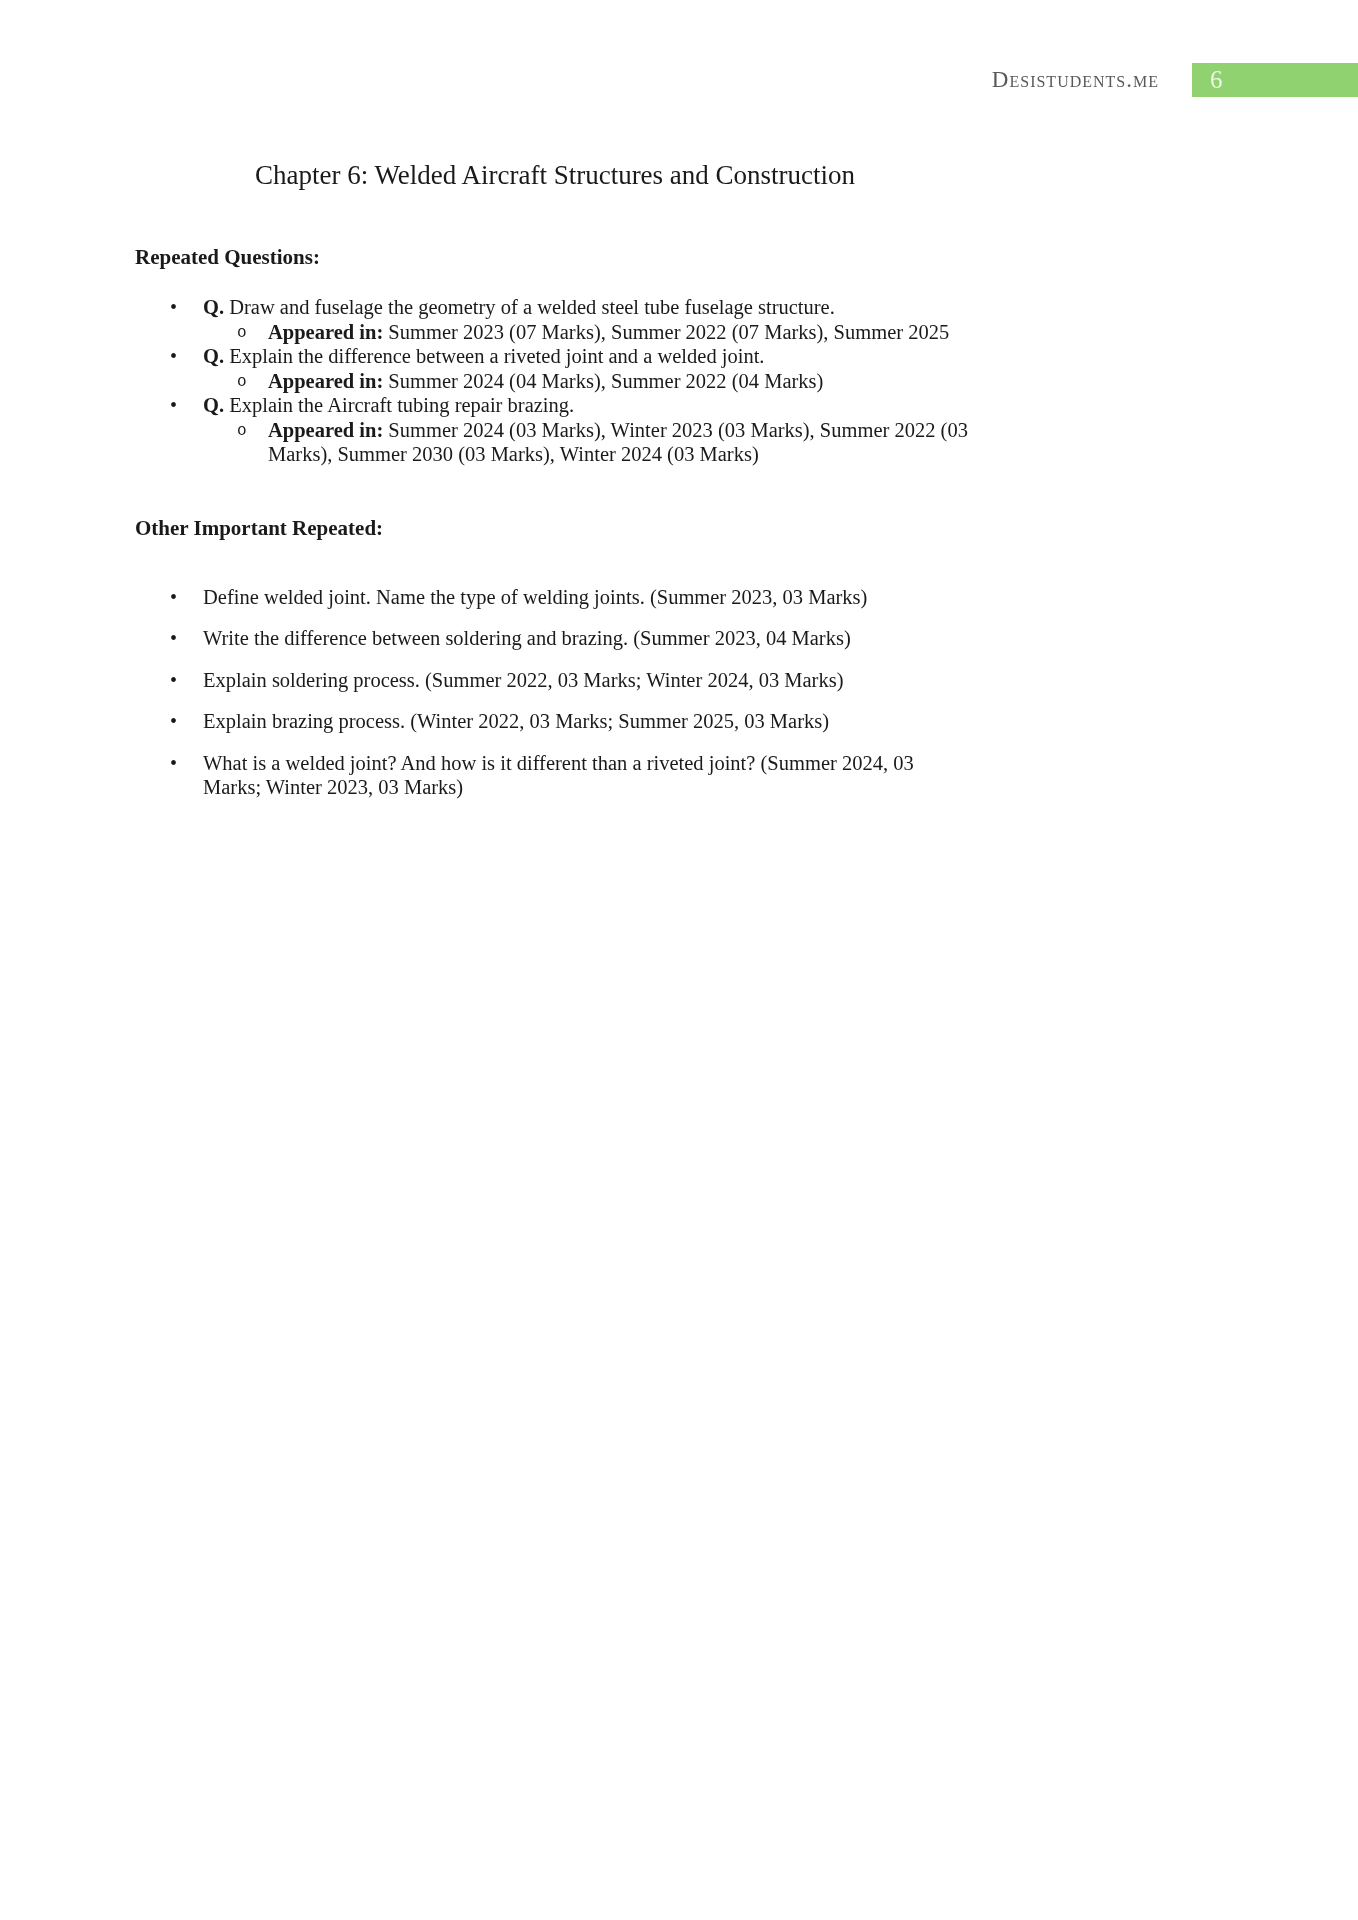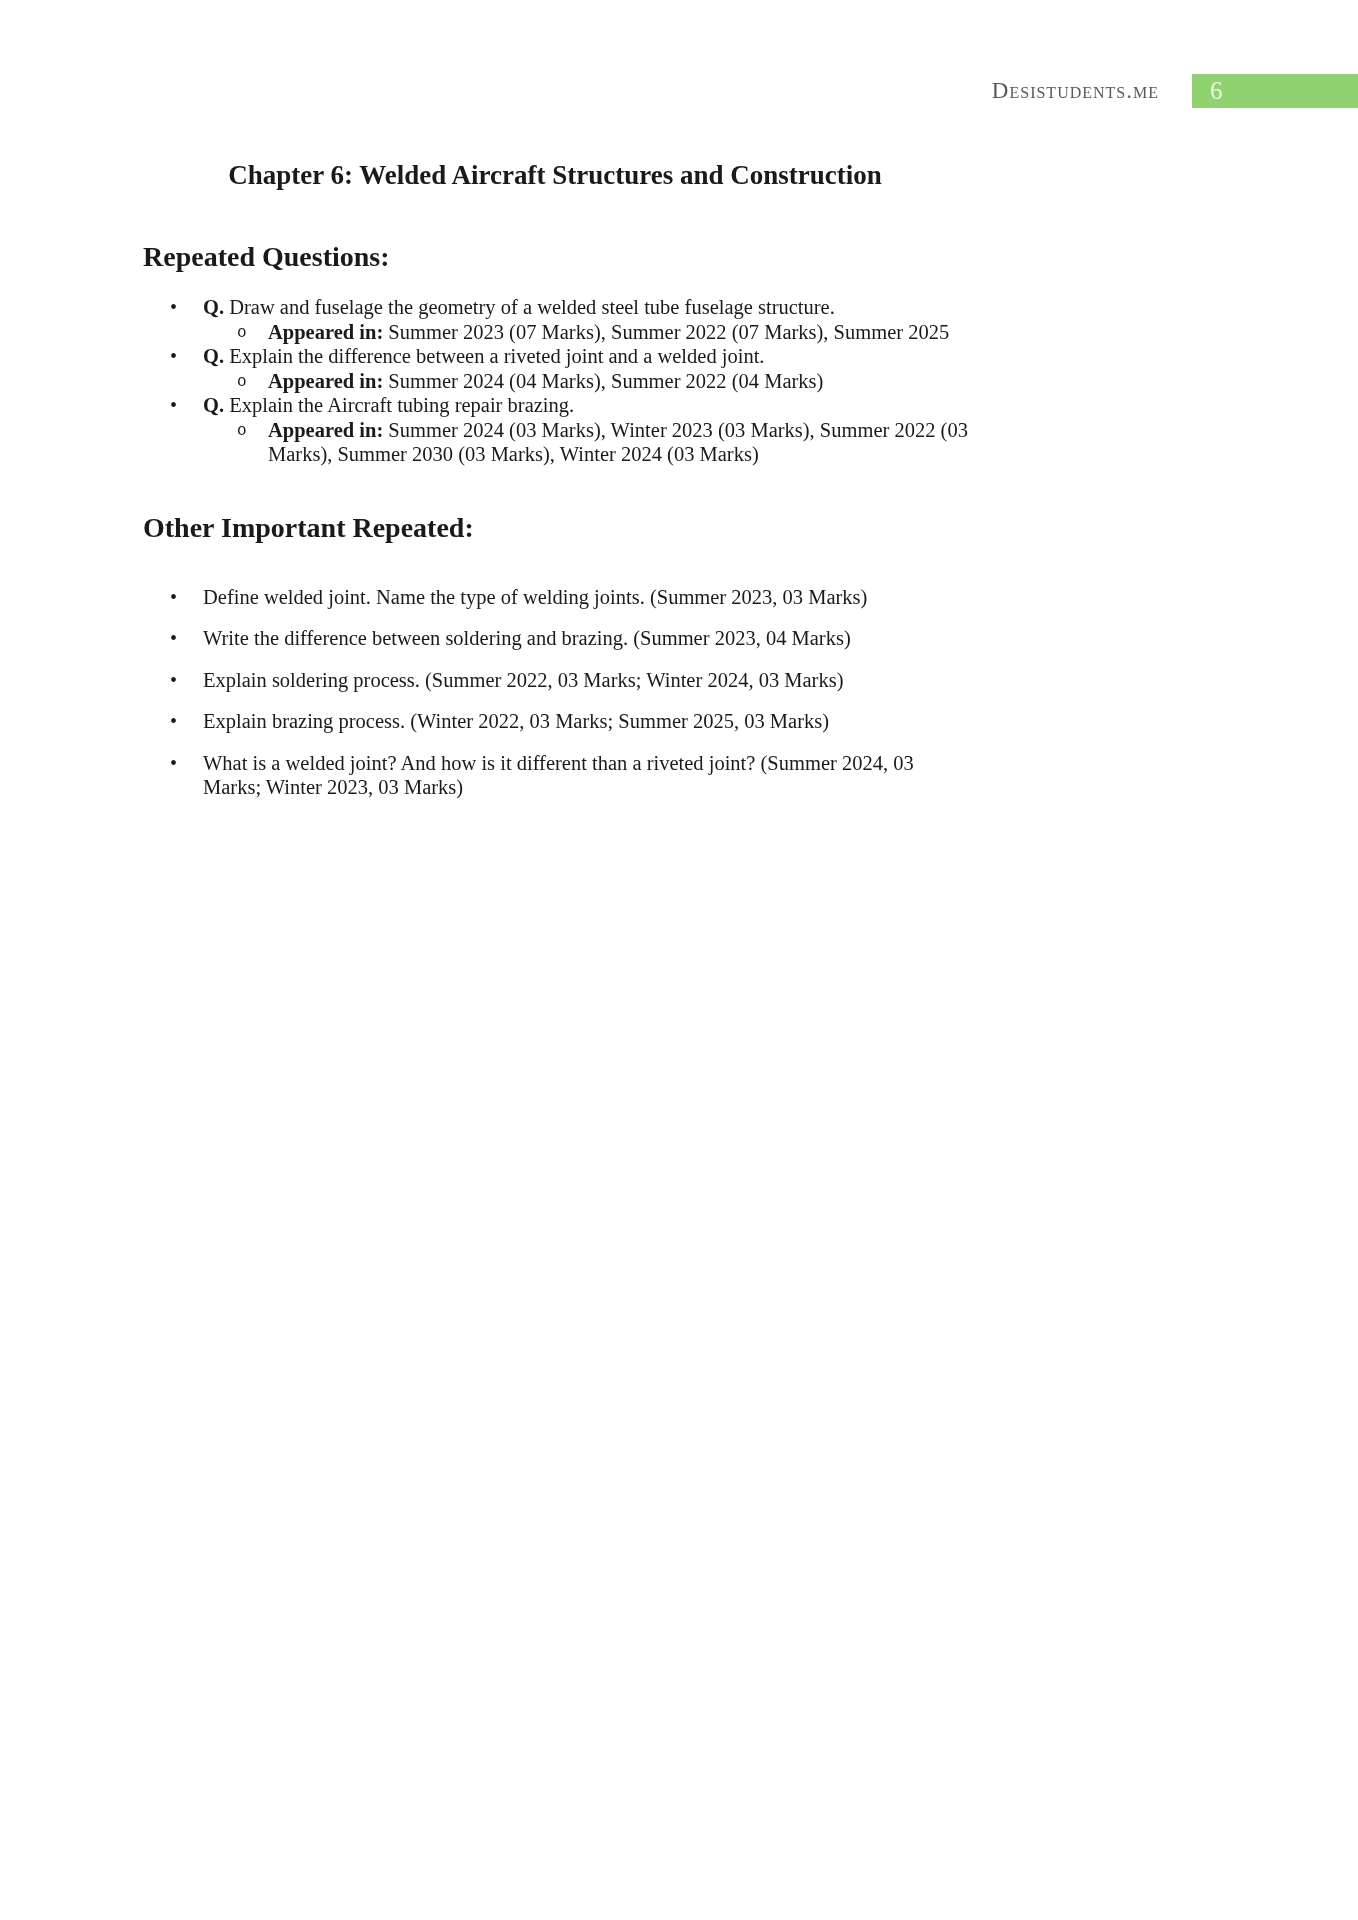--- a/index.html
+++ b/index.html
@@ -7,21 +7,21 @@
     width: 1358px; height: 1920px;
     background: #ffffff;
     font-family: "Liberation Serif", serif;
     color: #1a1a1a;
     position: relative;
     overflow: hidden;
   }
 
   
   .header {
-    position: absolute; top: 74px; left: 0; right: 0; height: 34px;
+    position: absolute; top: 63px; left: 0; right: 0; height: 34px;
     display: flex; justify-content: flex-end; align-items: center;
   }
   .site-name {
     font-variant: small-caps;
     font-size: 23px;
     letter-spacing: 1px;
     color: #595959;
     margin-right: 33px;
     line-height: 34px;
   }
@@ -40,27 +40,27 @@
 
   
   .content {
     position: absolute;
     left: 135px; top: 0;
     width: 840px;
   }
   .doc-title {
     margin: 158px 0 0 0;
     font-size: 27px;
-    font-weight: bold;
+    font-weight: normal;
     text-align: center;
     line-height: 34px;
   }
   .section-heading {
-    margin: 8px;
-    font-size: 28px;
+    margin: 0;
+    font-size: 21px;
     font-weight: bold;
     line-height: 26px;
   }
   .heading-repeated { margin-top: 52px; }
   .heading-other   { margin-top: 48px; }
 
   .qlist { margin-top: 25px; }
   .olist { margin-top: 44px; }
 
   .li1 {

